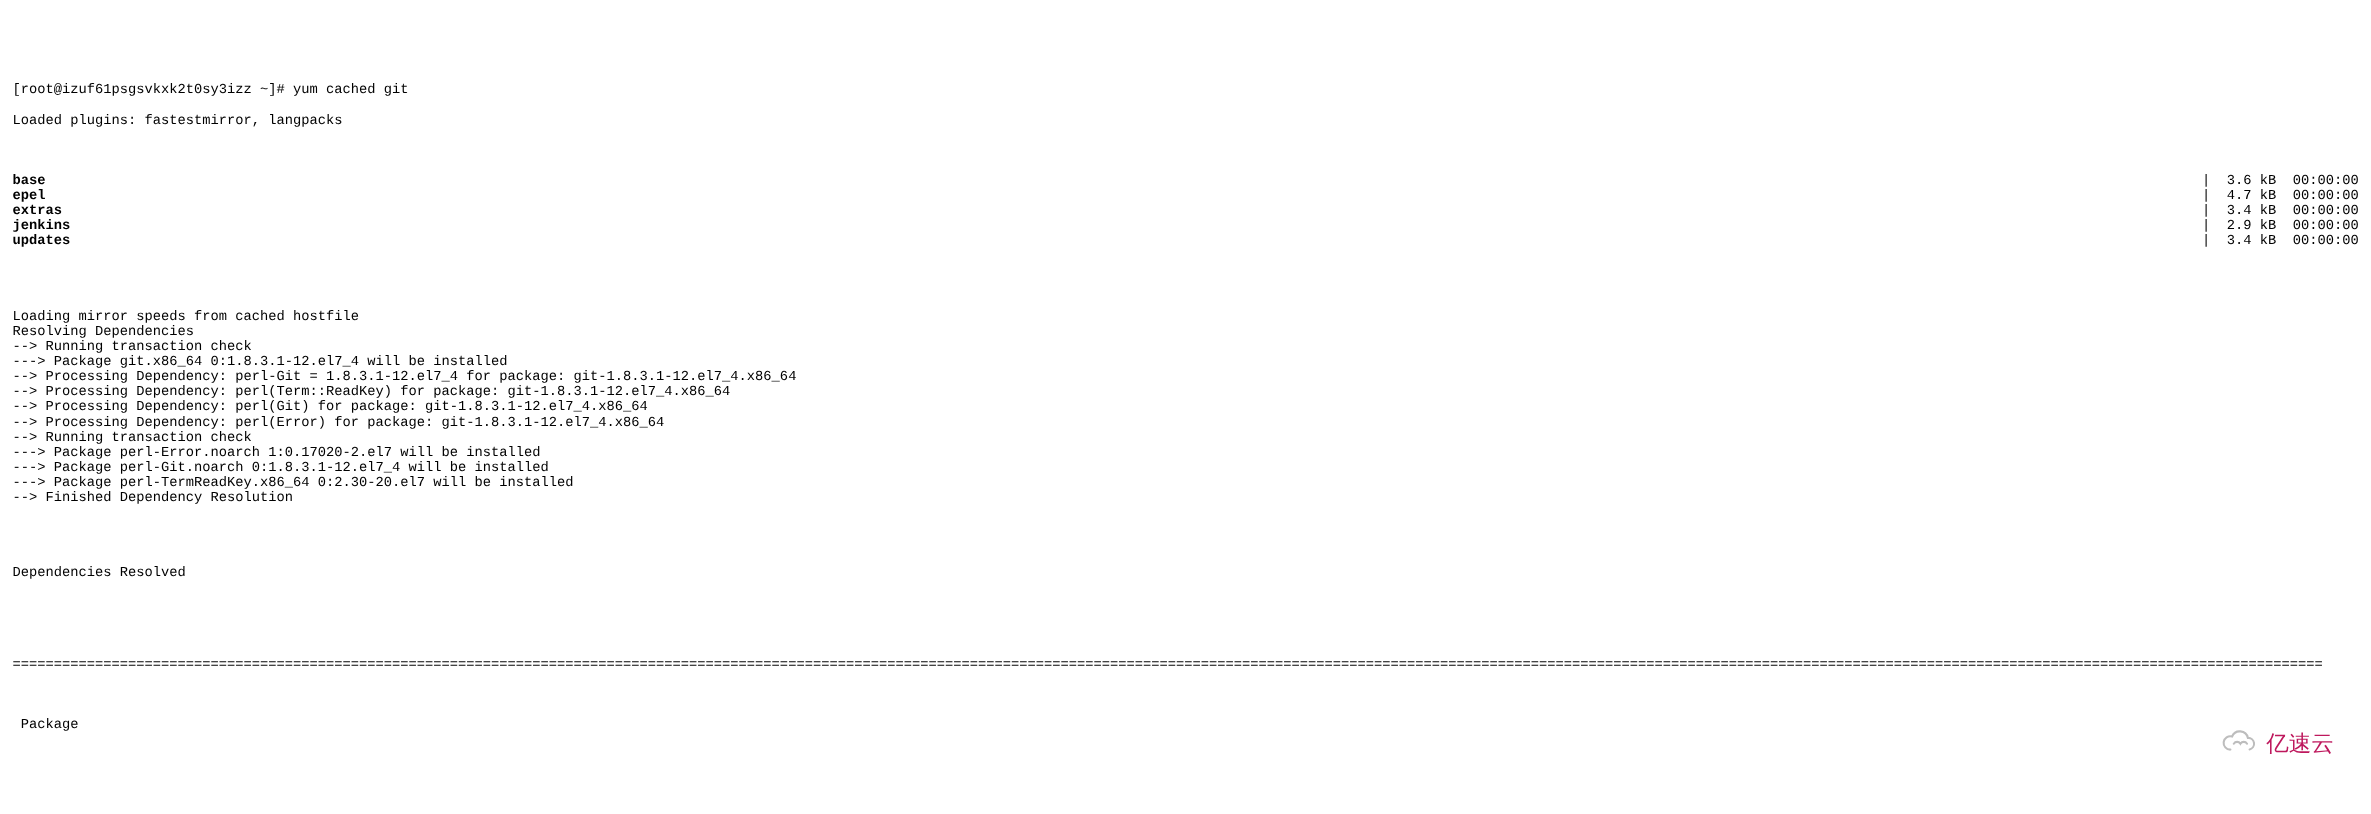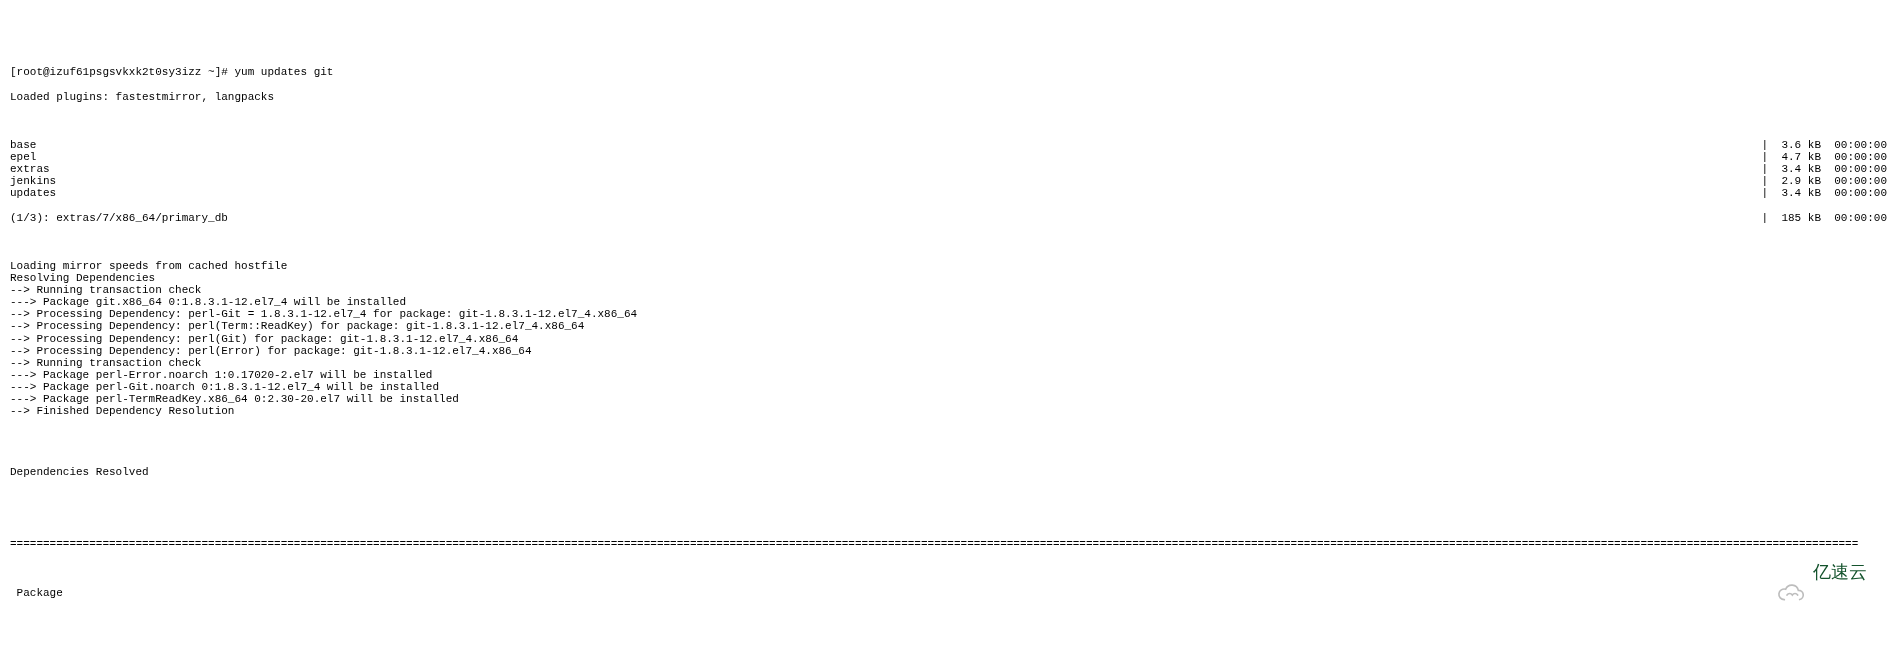--- a/index.html
+++ b/index.html
@@ -7,55 +7,56 @@
     background: #ffffff;
     color: #000;
     font-family: "Courier New", Consolas, monospace;
     font-size: 11px;
     line-height: 1.1;
     padding: 6px 10px 10px 10px;
     white-space: pre;
     width: 1897px;
   }
   .line { display: flex; justify-content: space-between; }
-  .line .l { flex: 0 0 auto; }
+  .line .l { flex: 0 0 auto; font-weight: bold; }
   .line .r { flex: 0 0 auto; text-align: left; font-variant-numeric: tabular-nums; }
   .sep { overflow: hidden; letter-spacing: 0; }
   .row { display: flex; flex-direction: column; }
   .col-pkg  { flex: 0 0 400px; }
   .col-arch { flex: 0 0 360px; text-align: center; }
   .col-ver  { flex: 0 0 440px; }
   .col-repo { flex: 0 0 320px; font-weight: bold; }
   .col-size { flex: 1 1 auto; text-align: right; }
   .watermark {
     position: fixed;
     right: 30px;
     bottom: 22px;
-    color: #14532d;
+    color: #be185d;
     font-family: Arial, sans-serif;
     font-size: 18px;
     font-weight: 500;
     display: flex;
+    align-items: center;
     gap: 6px;
     pointer-events: none;
   }
   .watermark svg { width: 32px; height: 22px; }
 </style>
 </head>
 <body>
 
 
 
 
-<div>[root@izuf61psgsvkxk2t0sy3izz ~]# yum updates git</div>
+<div>[root@izuf61psgsvkxk2t0sy3izz ~]# yum cached git</div>
 <div>Loaded plugins: fastestmirror, langpacks</div>
 
 
 <div id="repos"><div class="line"><span class="l">base</span><span class="r">|  3.6 kB  00:00:00</span></div><div class="line"><span class="l">epel</span><span class="r">|  4.7 kB  00:00:00</span></div><div class="line"><span class="l">extras</span><span class="r">|  3.4 kB  00:00:00</span></div><div class="line"><span class="l">jenkins</span><span class="r">|  2.9 kB  00:00:00</span></div><div class="line"><span class="l">updates</span><span class="r">|  3.4 kB  00:00:00</span></div></div>
-<div id="downloads"><div class="line"><span class="l">(1/3): extras/7/x86_64/primary_db</span><span class="r">|  185 kB  00:00:00</span></div></div>
+<div id="downloads"></div>
 
 
 <div id="pre"><div>Loading mirror speeds from cached hostfile</div><div>Resolving Dependencies</div><div>--&gt; Running transaction check</div><div>---&gt; Package git.x86_64 0:1.8.3.1-12.el7_4 will be installed</div><div>--&gt; Processing Dependency: perl-Git = 1.8.3.1-12.el7_4 for package: git-1.8.3.1-12.el7_4.x86_64</div><div>--&gt; Processing Dependency: perl(Term::ReadKey) for package: git-1.8.3.1-12.el7_4.x86_64</div><div>--&gt; Processing Dependency: perl(Git) for package: git-1.8.3.1-12.el7_4.x86_64</div><div>--&gt; Processing Dependency: perl(Error) for package: git-1.8.3.1-12.el7_4.x86_64</div><div>--&gt; Running transaction check</div><div>---&gt; Package perl-Error.noarch 1:0.17020-2.el7 will be installed</div><div>---&gt; Package perl-Git.noarch 0:1.8.3.1-12.el7_4 will be installed</div><div>---&gt; Package perl-TermReadKey.x86_64 0:2.30-20.el7 will be installed</div><div>--&gt; Finished Dependency Resolution</div></div>
 
 <div> </div>
 <div>Dependencies Resolved</div>
 <div> </div>
 
 
 <div class="sep" id="sep1">========================================================================================================================================================================================================================================================================================</div>

